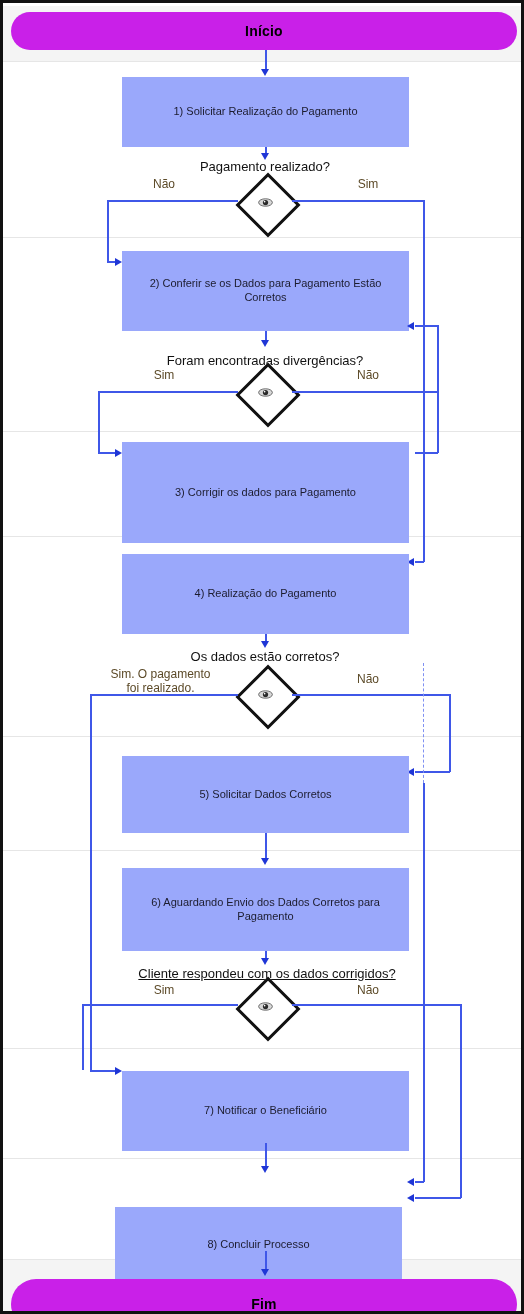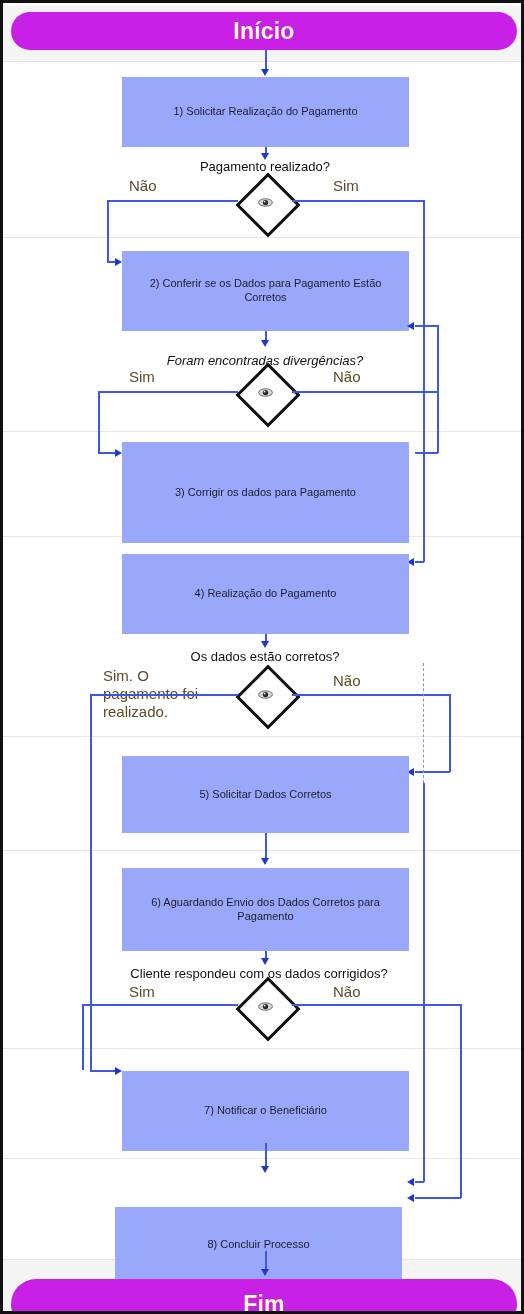--- a/index.html
+++ b/index.html
@@ -30,23 +30,23 @@
     height:1px;
     background:#e6e6e6;
   }
 
   
   .terminator{
     position:absolute;
     background:#cc1ee6;
     background:#c920e8;
     border-radius:999px;
-    color:#fef9c3;
+    color:#000000;
     font-weight:bold;
-    font-size:23px;
+    font-size:14px;
     display:flex;
     align-items:center;
     justify-content:center;
     letter-spacing:.2px;
   }
 
   
   .task{
     position:absolute;
     background:#9aa8fb;
@@ -87,23 +87,23 @@
   
   .q-label{
     position:absolute;
     font-size:13px;
     color:#111;
     text-align:center;
     white-space:nowrap;
   }
   .edge-label{
     position:absolute;
-    font-size:15px;
+    font-size:12px;
     color:#5c4a28;
-    text-align:left;
+    text-align:center;
     line-height:1.2;
   }
 
   
   .ln{position:absolute;background:#3f57e8;}
   .lnv{width:1.5px;}
   .lnh{height:1.5px;}
   .ln-dash-v{
     position:absolute;
     width:0;
@@ -182,21 +182,21 @@
   <div class="ln lnh" style="left:289px;top:197px;width:133px;"></div>
   <div class="ln lnv" style="left:420px;top:197px;height:362px;"></div>
   <div class="ln lnh" style="left:412px;top:558px;width:9px;"></div>
   <div class="arrow-l" style="left:404px;top:555px;"></div>
 
   <div class="task" style="left:119px;top:248px;width:287px;height:80px;">2) Conferir se os Dados para Pagamento Estão Corretos</div>
 
   <div class="ln lnv" style="left:262px;top:328px;height:11px;"></div>
   <div class="arrow-d" style="left:258px;top:337px;"></div>
 
-  <div class="q-label" style="left:137px;top:350px;width:250px;font-style:italic;">Foram encontradas divergências?</div>
+  <div class="q-label" style="left:137px;top:350px;width:250px;">Foram encontradas divergências?</div>
   <div class="gateway" style="left:235px;top:362px;">
     <div class="dia"></div>
     <div class="eye">
       <svg width="15" height="11" viewBox="0 0 24 16">
         <ellipse cx="12" cy="8" rx="11" ry="6" fill="#d8d8d8" stroke="#4a4a4a" stroke-width="1.2"></ellipse>
         <circle cx="12" cy="8" r="4.2" fill="#2b2b2b"></circle>
         <circle cx="10.6" cy="6.6" r="1.3" fill="#ffffff"></circle>
       </svg>
     </div>
   </div>
@@ -252,21 +252,21 @@
   <div class="task" style="left:119px;top:753px;width:287px;height:77px;">5) Solicitar Dados Corretos</div>
 
   <div class="ln lnv" style="left:262px;top:830px;height:28px;"></div>
   <div class="arrow-d" style="left:258px;top:855px;"></div>
 
   <div class="task" style="left:119px;top:865px;width:287px;height:83px;">6) Aguardando Envio dos Dados Corretos para Pagamento</div>
 
   <div class="ln lnv" style="left:262px;top:948px;height:10px;"></div>
   <div class="arrow-d" style="left:258px;top:955px;"></div>
 
-  <div class="q-label" style="left:116px;top:963px;width:280px;">Cliente respondeu com os dados corrigidos?</div>
+  <div class="q-label" style="left:124px;top:963px;width:280px;text-decoration:underline;">Cliente respondeu com os dados corrigidos?</div>
   <div class="gateway" style="left:235px;top:976px;">
     <div class="dia"></div>
     <div class="eye">
       <svg width="15" height="11" viewBox="0 0 24 16">
         <ellipse cx="12" cy="8" rx="11" ry="6" fill="#d8d8d8" stroke="#4a4a4a" stroke-width="1.2"></ellipse>
         <circle cx="12" cy="8" r="4.2" fill="#2b2b2b"></circle>
         <circle cx="10.6" cy="6.6" r="1.3" fill="#ffffff"></circle>
       </svg>
     </div>
   </div>

